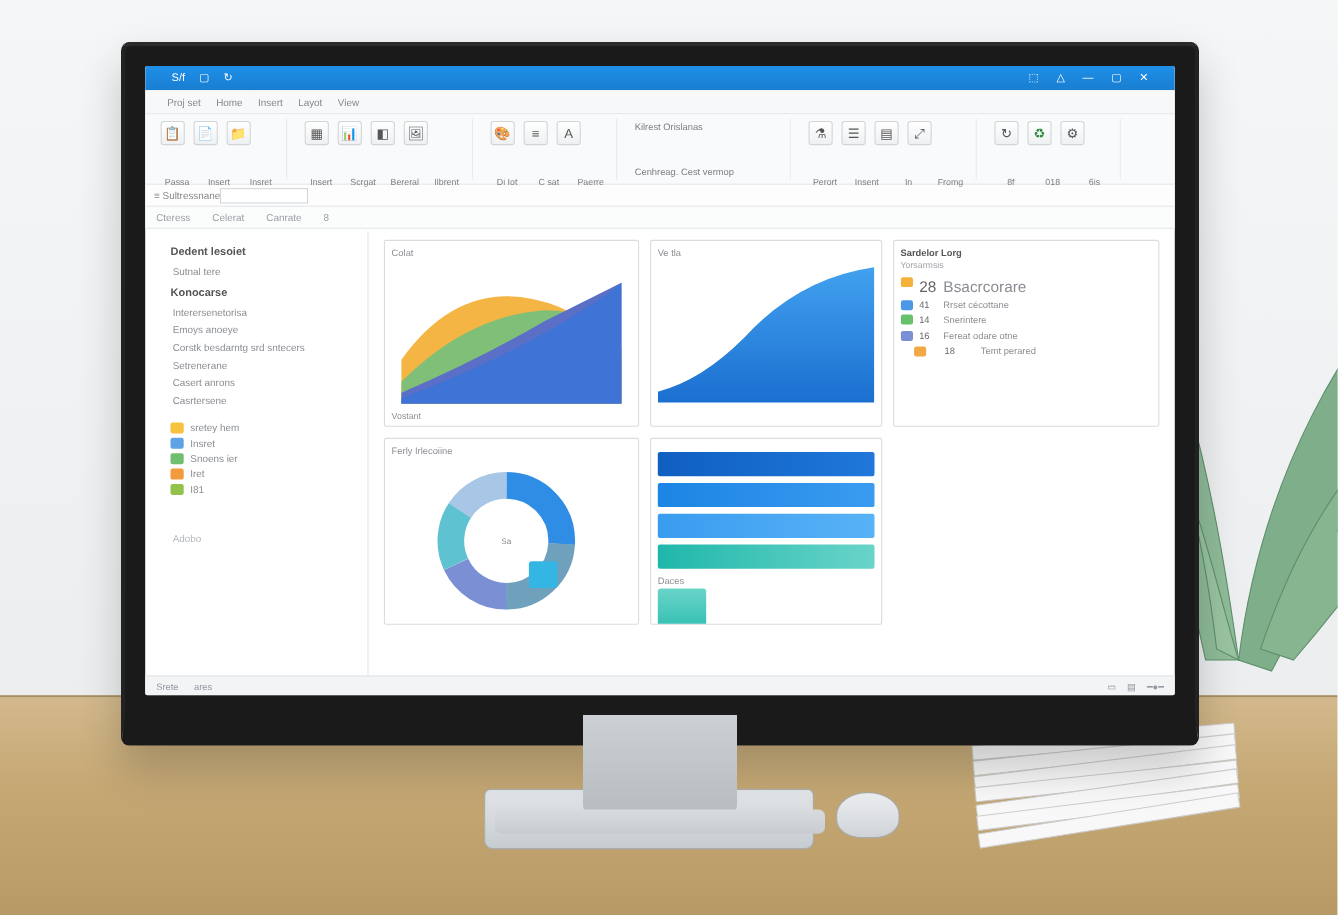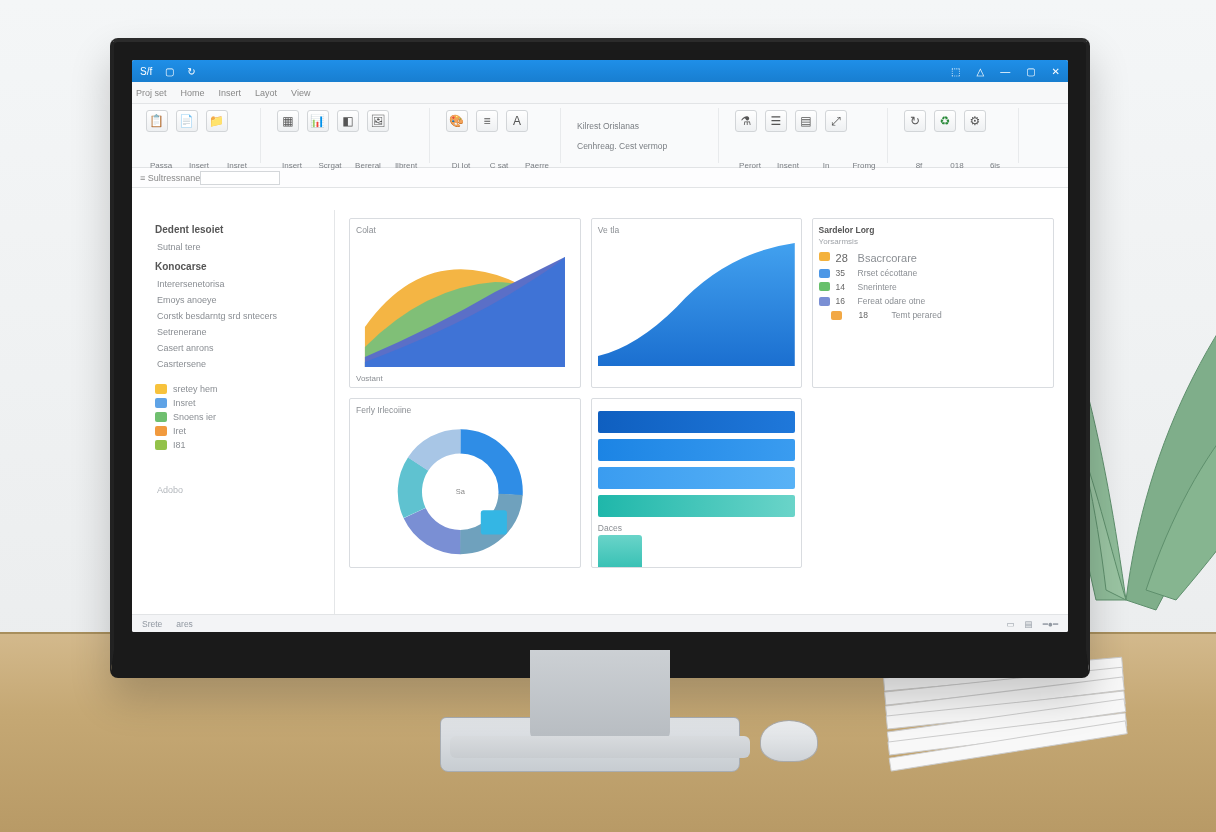--- a/index.html
+++ b/index.html
@@ -15,26 +15,26 @@
   .mouse { position: absolute; left: 760px; bottom: 70px; width: 58px; height: 42px; background: linear-gradient(180deg, #eef0f2, #cfd3d7); border-radius: 50% 50% 40% 40%; border: 1px solid #aaa; }
 
   
   .monitor { position: absolute; left: 110px; top: 38px; width: 980px; height: 640px; background: #1a1a1a; border-radius: 8px; border-top: 4px solid #2b2b2b; border-left: 4px solid #222; border-right: 4px solid #222; border-bottom: 28px solid #1a1a1a; box-shadow: 0 20px 40px rgba(0,0,0,.2); }
   .stand { position: absolute; left: 50%; bottom: -90px; width: 140px; height: 90px; margin-left: -70px; background: linear-gradient(180deg,#ccd0d4,#b7bcc1); border-radius: 0 0 8px 8px; }
   .stand::after { content:""; position:absolute; left:-80px; right:-80px; bottom:-18px; height:22px; background: linear-gradient(180deg,#d8dbde,#c8ccd0); border-radius: 6px; }
 
   .screen { position: absolute; inset: 18px; background: #fff; border-radius: 2px; overflow: hidden; font-size: 10px; color:#555; }
 
   
-  .titlebar { height: 22px; background: linear-gradient(180deg,#1f8fe8,#187ed0); display:flex; align-items:center; padding:0 8px; color:#fff; font-size:10px; }
+  .titlebar { height: 22px; background: linear-gradient(180deg,#1f8fe8,#187ed0); display:flex; align-items:center; padding:0 24px; color:#fff; font-size:10px; }
   .titlebar .right { margin-left:auto; display:flex; gap:16px; align-items:center; }
   .titlebar .icons span { margin-right:10px; }
 
   
-  .tabsrow { height: 22px; background:#f7f8f9; border-bottom:1px solid #e2e4e6; display:flex; align-items:center; padding:0 4px; gap:14px; color:#888; font-size:9px; }
+  .tabsrow { height: 22px; background:#f7f8f9; border-bottom:1px solid #e2e4e6; display:flex; align-items:center; padding:0 20px; gap:14px; color:#888; font-size:9px; }
 
   
   .ribbon { height: 64px; background:#f9fafb; border-bottom:1px solid #e1e3e5; display:flex; padding:4px 6px; gap:8px; }
   .rgroup { display:flex; flex-direction:column; justify-content:space-between; padding:2px 8px; border-right:1px solid #e8eaec; }
   .rgroup .icons { display:flex; gap:8px; }
   .rgroup .icn { width:22px; height:22px; border:1px solid #d2d5d8; border-radius:3px; background:linear-gradient(180deg,#fff,#eef0f2); display:flex; align-items:center; justify-content:center; font-size:12px; }
   .rgroup .lbls { display:flex; gap:8px;margin-top:29px; }
   .rgroup .lbl { font-size:8px; color:#7a7e83; text-align:center; width:30px; white-space:nowrap; overflow:hidden; }
   .rgroup.text .line { font-size:8.5px; color:#7a7e83; white-space:nowrap; }
 
@@ -152,21 +152,21 @@
           <div class="icn">🎨</div>
           <div class="icn">≡</div>
           <div class="icn">A</div>
         </div>
         <div class="lbls">
           <div class="lbl">Di Iot</div>
           <div class="lbl">C sat</div>
           <div class="lbl">Paerre</div>
         </div>
       </div>
-      <div class="rgroup text" style="min-width:150px;justify-content:center;gap:10px">
+      <div class="rgroup text" style="min-width:150px;gap:10px">
         <div class="line">Kilrest Orislanas</div>
         <div class="line">Cenhreag. Cest vermop</div>
       </div>
       <div class="rgroup">
         <div class="icons">
           <div class="icn">⚗</div>
           <div class="icn">☰</div>
           <div class="icn">▤</div>
           <div class="icn">⤢</div>
         </div>
@@ -189,20 +189,26 @@
           <div class="lbl">6is</div>
         </div>
       </div>
     </div>
 
     <div class="formula">
       <span>≡ Sultressnane</span>
       <div class="box"></div>
     </div>
 
+    <div class="subtabs">
+      <span>Cteress</span>
+      <span>Celerat</span>
+      <span>Canrate</span>
+      <span>8</span>
+    </div>
 
     <div class="content">
 
       <div class="sidebar">
         <h4>Dedent lesoiet</h4>
         <div class="itm">Sutnal tere</div>
 
         <h4>Konocarse</h4>
         <div class="itm">Interersenetorisa</div>
         <div class="itm">Emoys anoeye</div>
@@ -262,28 +268,28 @@
                 </defs>
               <path d="M0 130 L0 120 Q40 110 80 70 Q130 15 200 5 L200 130 Z" fill="url(#gblue)"></path>
             </svg>
           </div>
 
 
           <div class="card">
             <div class="ctitle" style="font-weight:600;color:#555">Sardelor Lorg</div>
             <div style="font-size:8px;color:#a0a4a9;margin-bottom:4px">Yorsarmsis</div>
             <div id="listrows">
-                <div style="display: flex; align-items: flex-start; gap: 6px; font-size: 11px; color: rgb(138, 142, 147); padding: 2px 0px;">
+                <div style="display: flex; align-items: flex-start; gap: 6px; font-size: 14px; color: rgb(138, 142, 147); padding: 2px 0px;">
                   <span style="width:11px;height:9px;border-radius:2px;background:#f4b23d"></span>
                   <span style="width:16px;color:#666">28</span>
                   <span>Bsacrcorare</span>
                 </div>
                 <div style="display: flex; align-items: center; gap: 6px; font-size: 8.5px; color: rgb(138, 142, 147); padding: 2px 0px;">
                   <span style="width:11px;height:9px;border-radius:2px;background:#4c97e6"></span>
-                  <span style="width:16px;color:#666">35</span>
+                  <span style="width:16px;color:#666">41</span>
                   <span>Rrset cécottane</span>
                 </div>
                 <div style="display: flex; align-items: flex-start; gap: 6px; font-size: 8.5px; color: rgb(138, 142, 147); padding: 2px 0px;">
                   <span style="width:11px;height:9px;border-radius:2px;background:#67c06b"></span>
                   <span style="width:16px;color:#666">14</span>
                   <span>Snerintere</span>
                 </div>
                 <div style="display: flex; align-items: center; gap: 6px; font-size: 8.5px; color: rgb(138, 142, 147); padding: 2px 0px;">
                   <span style="width:11px;height:9px;border-radius:2px;background:#7a8fd4"></span>
                   <span style="width:16px;color:#666">16</span>

